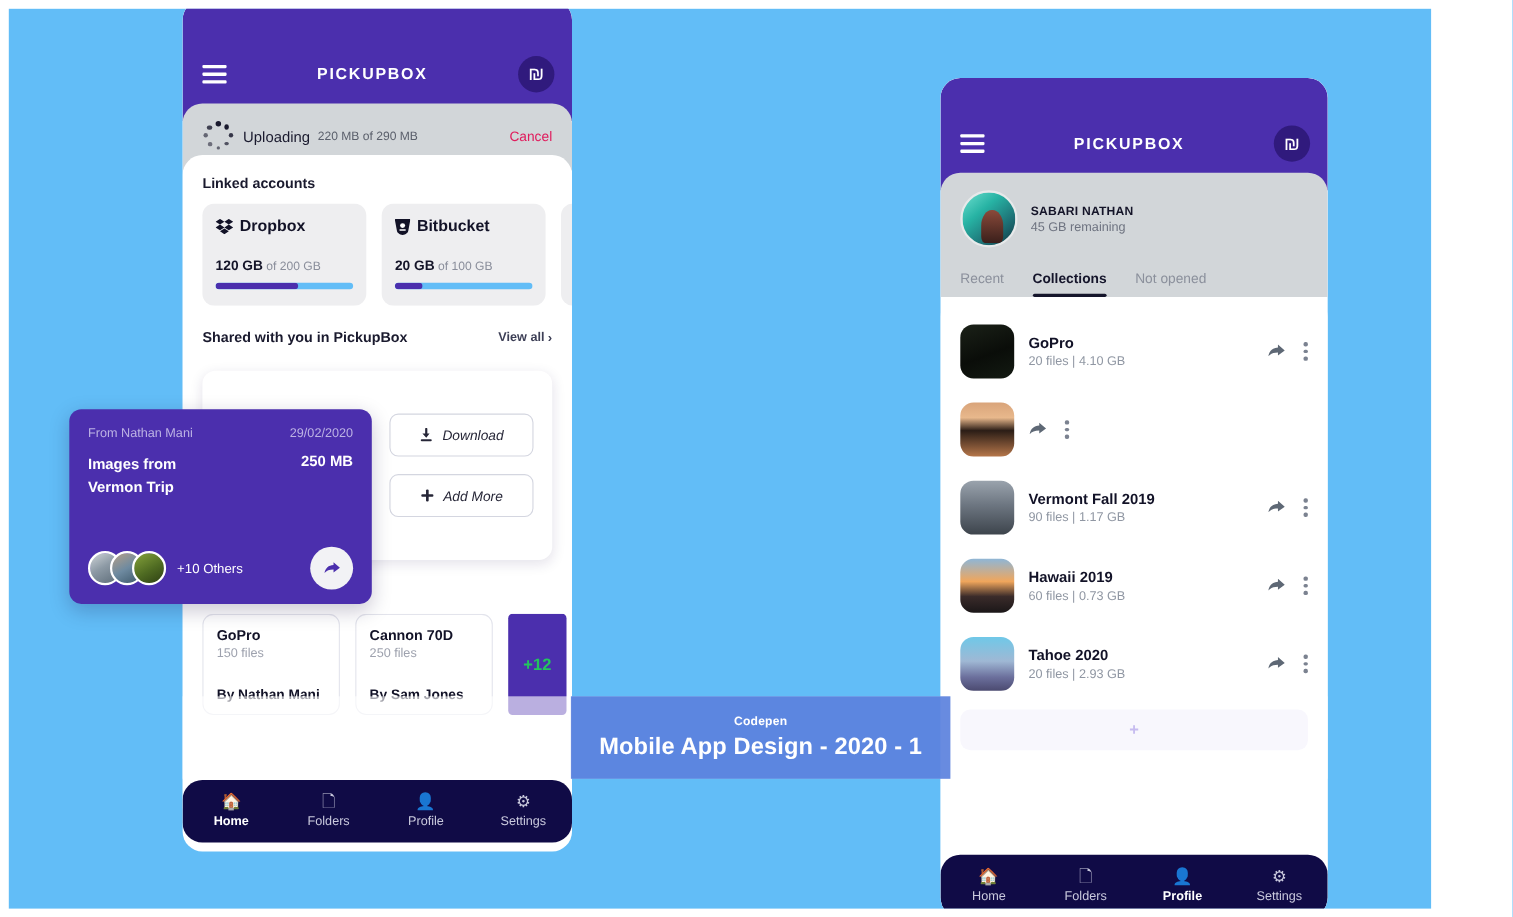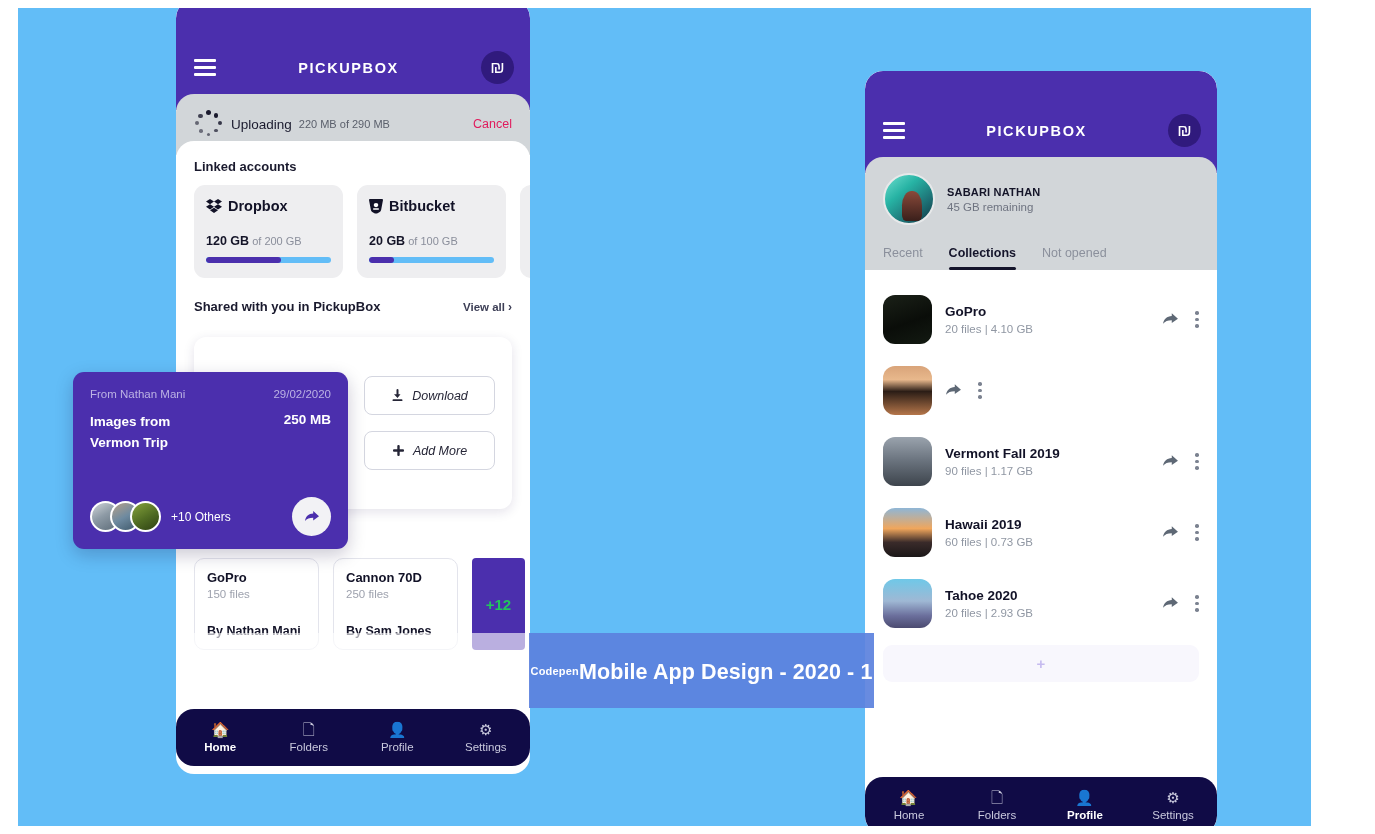--- a/index.html
+++ b/index.html
@@ -8,21 +8,21 @@
     width: 1375px; height: 834px;
     overflow: hidden;
     font-family: "Liberation Sans", sans-serif;
   }
   body {
     background: #ffffff;
     position: relative;
   }
   #stage {
     position: absolute;
-    left: 18px; top: 8px;
+    left: 8px; top: 8px;
     width: 1293px; height: 818px;
     background: #62bdf7;
     overflow: hidden;
   }
 
   
   .phone {
     position: absolute;
     background: #ffffff;
     overflow: hidden;
@@ -355,21 +355,21 @@
     background: rgba(255,255,255,.62);
     z-index: 50;
     pointer-events: none;
   }
   .banner-core {
     position: absolute;
     left: 511px; top: 625px;
     width: 345px; height: 75px;
     background: rgba(66,110,216,.80);
     z-index: 51;
-    display: flex; flex-direction: row;
+    display: flex; flex-direction: column;
     align-items: center; justify-content: center;
     color: #ffffff;
   }
   .banner-kicker { font-size: 11px; font-weight: 700; letter-spacing: .2px; }
   .banner-title { font-size: 21.5px; font-weight: 700; margin-top: 4px; letter-spacing: .1px; }
 </style>
 </head>
 <body>
 
 <div id="stage">

